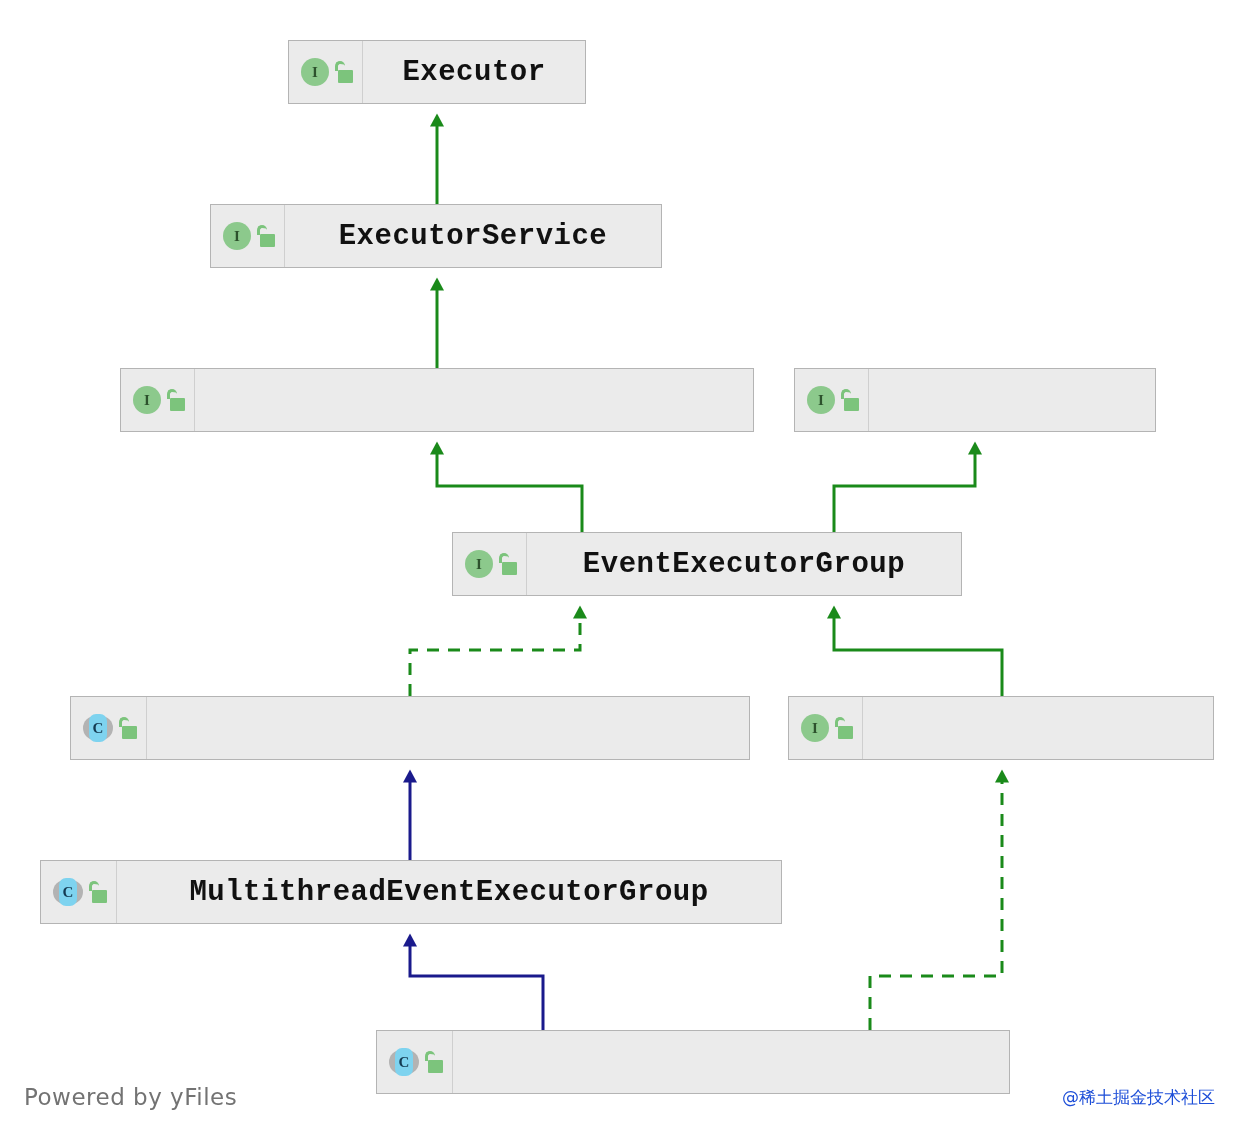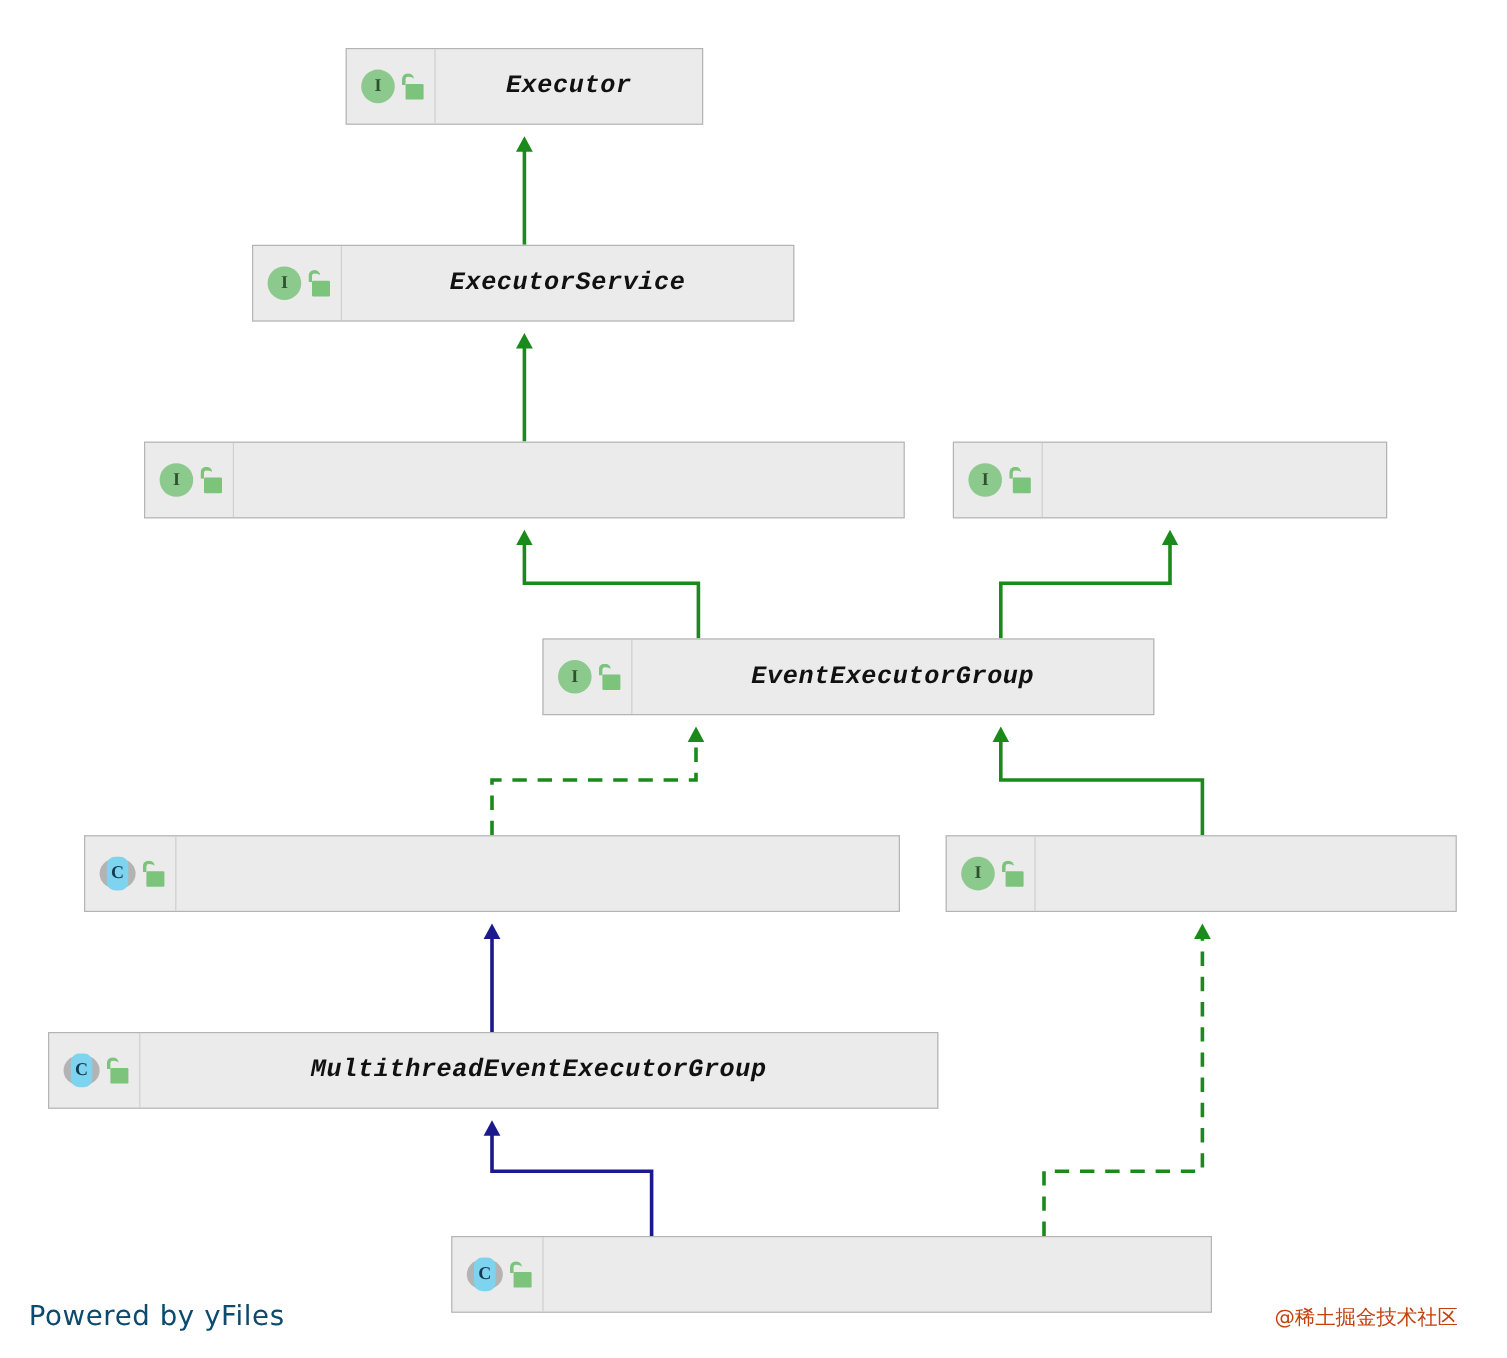--- a/index.html
+++ b/index.html
@@ -41,27 +41,26 @@
     padding: 0 8px 0 12px;
     border-right: 1px solid #cfcfcf;
     gap: 5px;
   }
   .node-label {
     flex: 1 1 auto;
     display: flex;
     align-items: center;
     justify-content: center;
     font-family: "Liberation Mono", "DejaVu Sans Mono", monospace;
-    font-size: 21px;
+    font-size: 29px;
     font-weight: 700;
     color: #111111;
     letter-spacing: 0.5px;
     padding: 0 16px;
     white-space: nowrap;
-    font-style: italic;
   }
   
   .icon-interface {
     width: 28px;
     height: 28px;
     border-radius: 50%;
     background: #8cc98c;
     display: flex;
     align-items: center;
     justify-content: center;
@@ -138,31 +137,31 @@
     border-right: none;
     border-radius: 6px 6px 0 0;
     box-sizing: border-box;
   }
   .watermark-left {
     position: absolute;
     left: 24px;
     top: 1084px;
     font-family: "DejaVu Sans", sans-serif;
     font-size: 23px;
-    color: #0c4a6e;
+    color: #737373;
     letter-spacing: 0.5px;
     z-index: 3;
   }
   .watermark-right {
     position: absolute;
     left: 1062px;
     top: 1086px;
     font-family: "DejaVu Sans", sans-serif;
     font-size: 17px;
-    color: #c2410c;
+    color: #1d4ed8;
     z-index: 3;
   }
 </style>
 </head>
 <body>
 
 <div id="canvas">
 
   <svg id="edges" viewBox="0 0 1256 1132" xmlns="http://www.w3.org/2000/svg">
     <defs>

